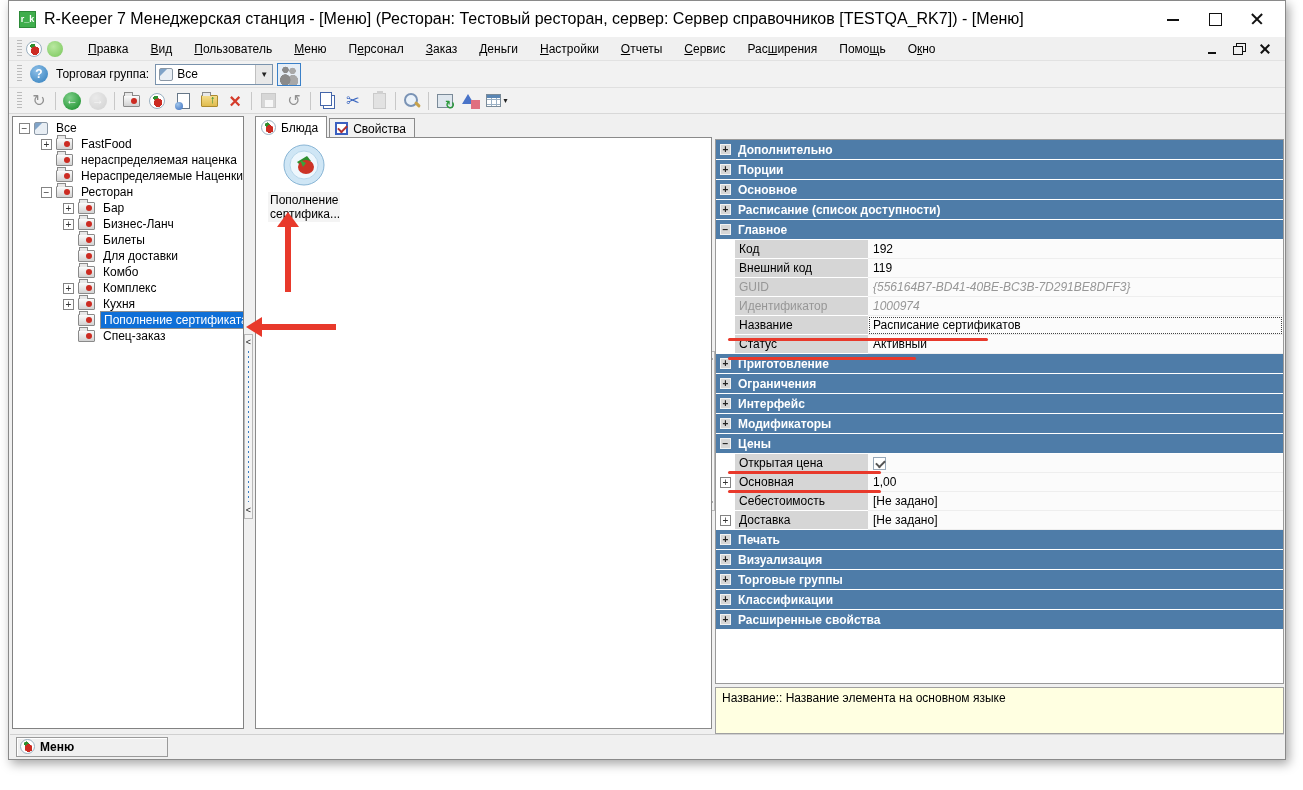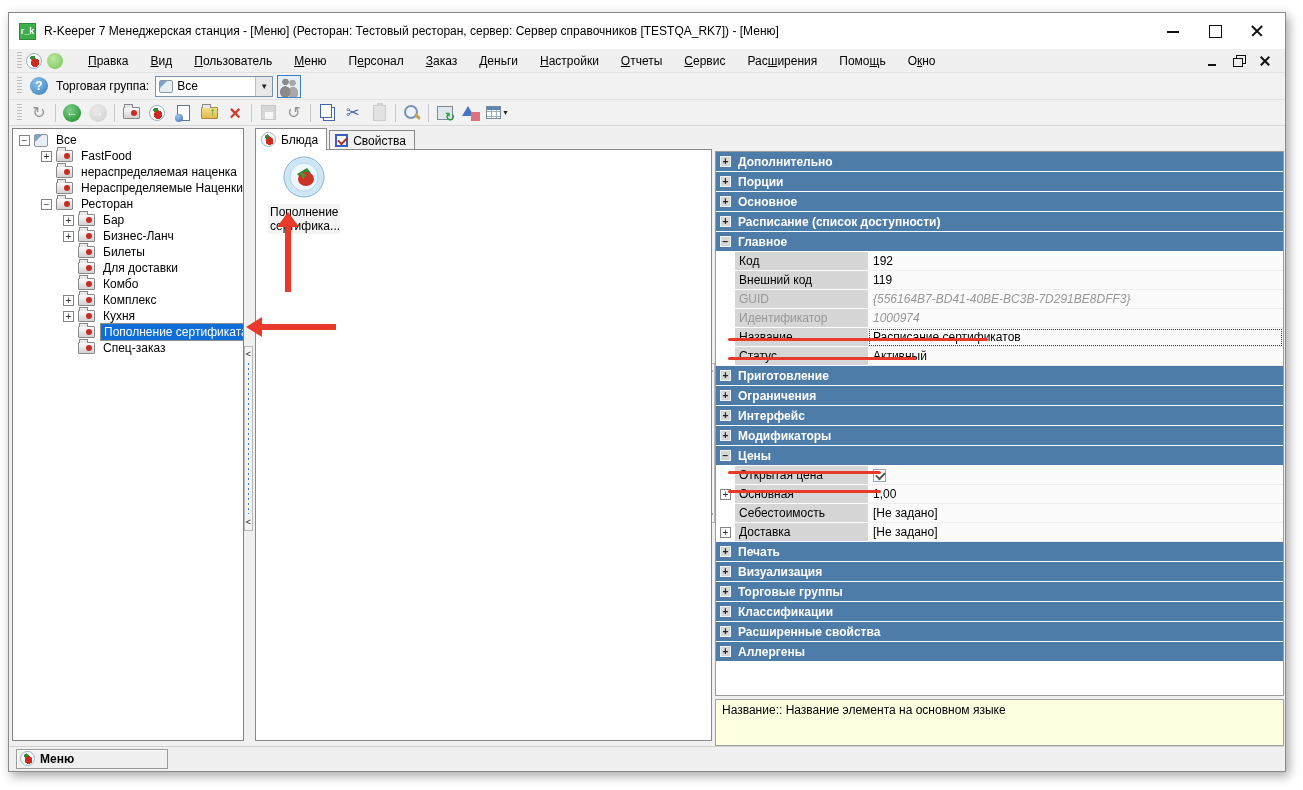--- a/index.html
+++ b/index.html
@@ -1,22 +1,22 @@
 <!DOCTYPE html>
 <html><head>
 <meta charset="utf-8">
 <style>
   * { box-sizing: border-box; margin:0; padding:0; }
   html,body { width:1303px; height:790px; background:#fff; font-family:"Liberation Sans","DejaVu Sans",sans-serif; font-size:12px; color:#000; overflow:hidden; }
-  .window { position:absolute; left:8px; top:12px; width:1278px; height:760px; background:#f0f0f0; border:1px solid #8a8a8a; box-shadow:3px 4px 10px rgba(0,0,0,.35); }
+  .window { position:absolute; left:8px; top:0; width:1278px; height:760px; background:#f0f0f0; border:1px solid #8a8a8a; box-shadow:3px 4px 10px rgba(0,0,0,.35); }
 
   
   .titlebar { height:36px; background:#fff; display:flex; align-items:center; padding:0 8px 0 10px; }
   .appicon { width:17px; height:17px; background:#3fae4c; color:#fff; font-size:9px; font-weight:bold; display:flex; align-items:center; justify-content:center; margin-right:8px; border:1px solid #2c8a38; }
-  .title-text { flex:1; font-size:12px; white-space:nowrap; overflow:hidden; }
+  .title-text { flex:1; font-size:16px; white-space:nowrap; overflow:hidden; }
   .wbtns { display:flex; gap:26px; align-items:center; margin-right:12px; }
   .wb { width:16px; height:16px; position:relative; cursor:default; }
   .wb-min::after { content:""; position:absolute; left:2px; right:2px; top:8px; height:1.5px; background:#111; }
   .wb-max::after { content:""; position:absolute; left:2px; top:2px; width:11px; height:11px; border:1.5px solid #111; }
   .wb-close::before,.wb-close::after { content:""; position:absolute; left:1px; top:7px; width:14px; height:1.5px; background:#111; }
   .wb-close::before { transform:rotate(45deg);} .wb-close::after{ transform:rotate(-45deg);}
 
   
   .menubar { height:24px; background:#f0f0f0; display:flex; align-items:center; border-bottom:1px solid #e2e2e2; padding-left:4px; }
   .grip { width:5px; height:18px; margin:0 4px; background:repeating-linear-gradient(#bbb 0 1px, transparent 1px 3px); }
@@ -484,24 +484,20 @@
             <span>Торговые группы</span>
           </div>
         <div class="ph">
             <span class="pexp plus"></span>
             <span>Классификации</span>
           </div>
         <div class="ph">
             <span class="pexp plus"></span>
             <span>Расширенные свойства</span>
           </div>
-        <div class="ph">
-            <span class="pexp plus"></span>
-            <span>Аллергены</span>
-          </div>
       </div>
       <div class="helpbox">Название:: Название элемента на основном языке</div>
     </div>
   </div>
 
   <div class="statusbar">
     <div class="statustab">
       <span class="berry" style="width:15px;height:15px;"></span>
       <span>Меню</span>
     </div>

